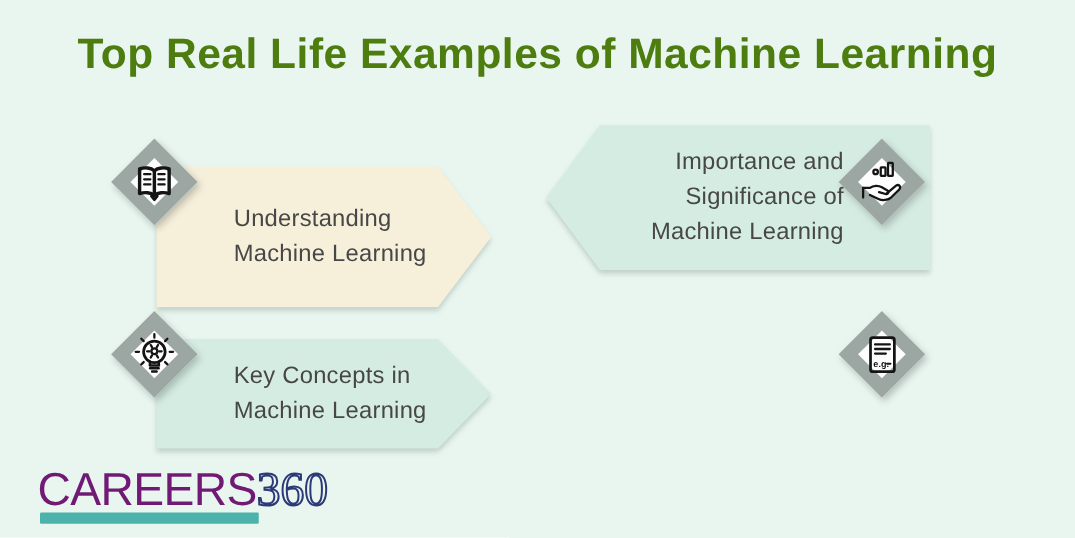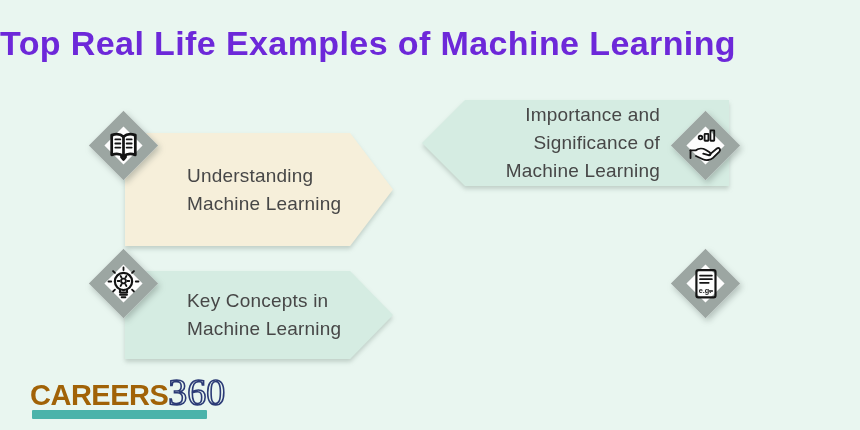--- a/index.html
+++ b/index.html
@@ -3,29 +3,29 @@
 <meta charset="utf-8">
 <style>
   * { margin:0; padding:0; box-sizing:border-box; }
   body { font-family:"Liberation Sans","DejaVu Sans",sans-serif; }
   .canvas {
     position:relative; width:860px; height:430px;
     background:#e9f6f0; overflow:hidden;
   }
   .title {
     position:absolute; top:24px; left:0; width:100%;
-    text-align:left; font-size:34px; font-weight:600;
-    color:#6d28d9; letter-spacing:.4px;
+    text-align:center; font-size:34px; font-weight:600;
+    color:#4d7c0f; letter-spacing:.4px;
   }
   .title .title-bold { font-weight:800; }
 
   .banner { position:absolute; filter:drop-shadow(0 3px 2px rgba(90,110,100,.28)); }
   .banner-shape { width:100%; height:100%; display:flex; align-items:center; }
   .banner-1 { left:125px; top:100px; width:268px; height:113px; }
-  .banner-2 { left:422px; top:100px; width:307px; height:86px; }
+  .banner-2 { left:437px; top:100px; width:307px; height:116px; }
   .banner-3 { left:125px; top:238px; width:268px; height:88px; }
   .banner-4 { left:423px; top:238px; width:307px; height:114px; }
   .arrow-right { clip-path:polygon(0 0,84% 0,100% 50%,84% 100%,0 100%); }
   .arrow-left  { clip-path:polygon(0 50%,14% 0,100% 0,100% 100%,14% 100%); }
   .cream { background:#f6efda; }
   .mint  { background:#d5ece2; }
   .banner-label {
     font-size:19px; line-height:28px; color:#474747;
     white-space:pre-line; letter-spacing:.2px;
   }
@@ -43,21 +43,21 @@
   .d3 { left:99px;  top:259px; }
   .d4 { left:681px; top:259px; }
   .diamond {
     width:49px; height:49px; border:11px solid #9ca6a2; background:#fdfdfd;
     transform:rotate(45deg); display:flex; align-items:center; justify-content:center;
   }
   .diamond svg { transform:rotate(-45deg); flex:0 0 auto; }
 
   .logo { position:absolute; left:30px; top:377px; line-height:30px; }
   .logo-main {
-    font-size:29px; font-weight:700; color:#a16207; letter-spacing:-.5px;
+    font-size:37px; font-weight:400; color:#701a75; letter-spacing:-.5px;
   }
   .logo-suffix { font-size:38px; font-weight:300; color:#2b3a76; letter-spacing:0;font-family:Liberation Serif, serif; }
   @supports (-webkit-text-stroke: 1px black) {
     .logo-suffix { color:transparent; -webkit-text-stroke:1.6px #2b3a76; }
   }
   .logo-underline {
     position:absolute; left:32px; top:410px; width:175px; height:9px;
     background:#2fa79e; opacity:.85; border-radius:1px;
   }
   .icon-stroke { stroke:#141414; fill:none; stroke-linecap:round; stroke-linejoin:round; }

